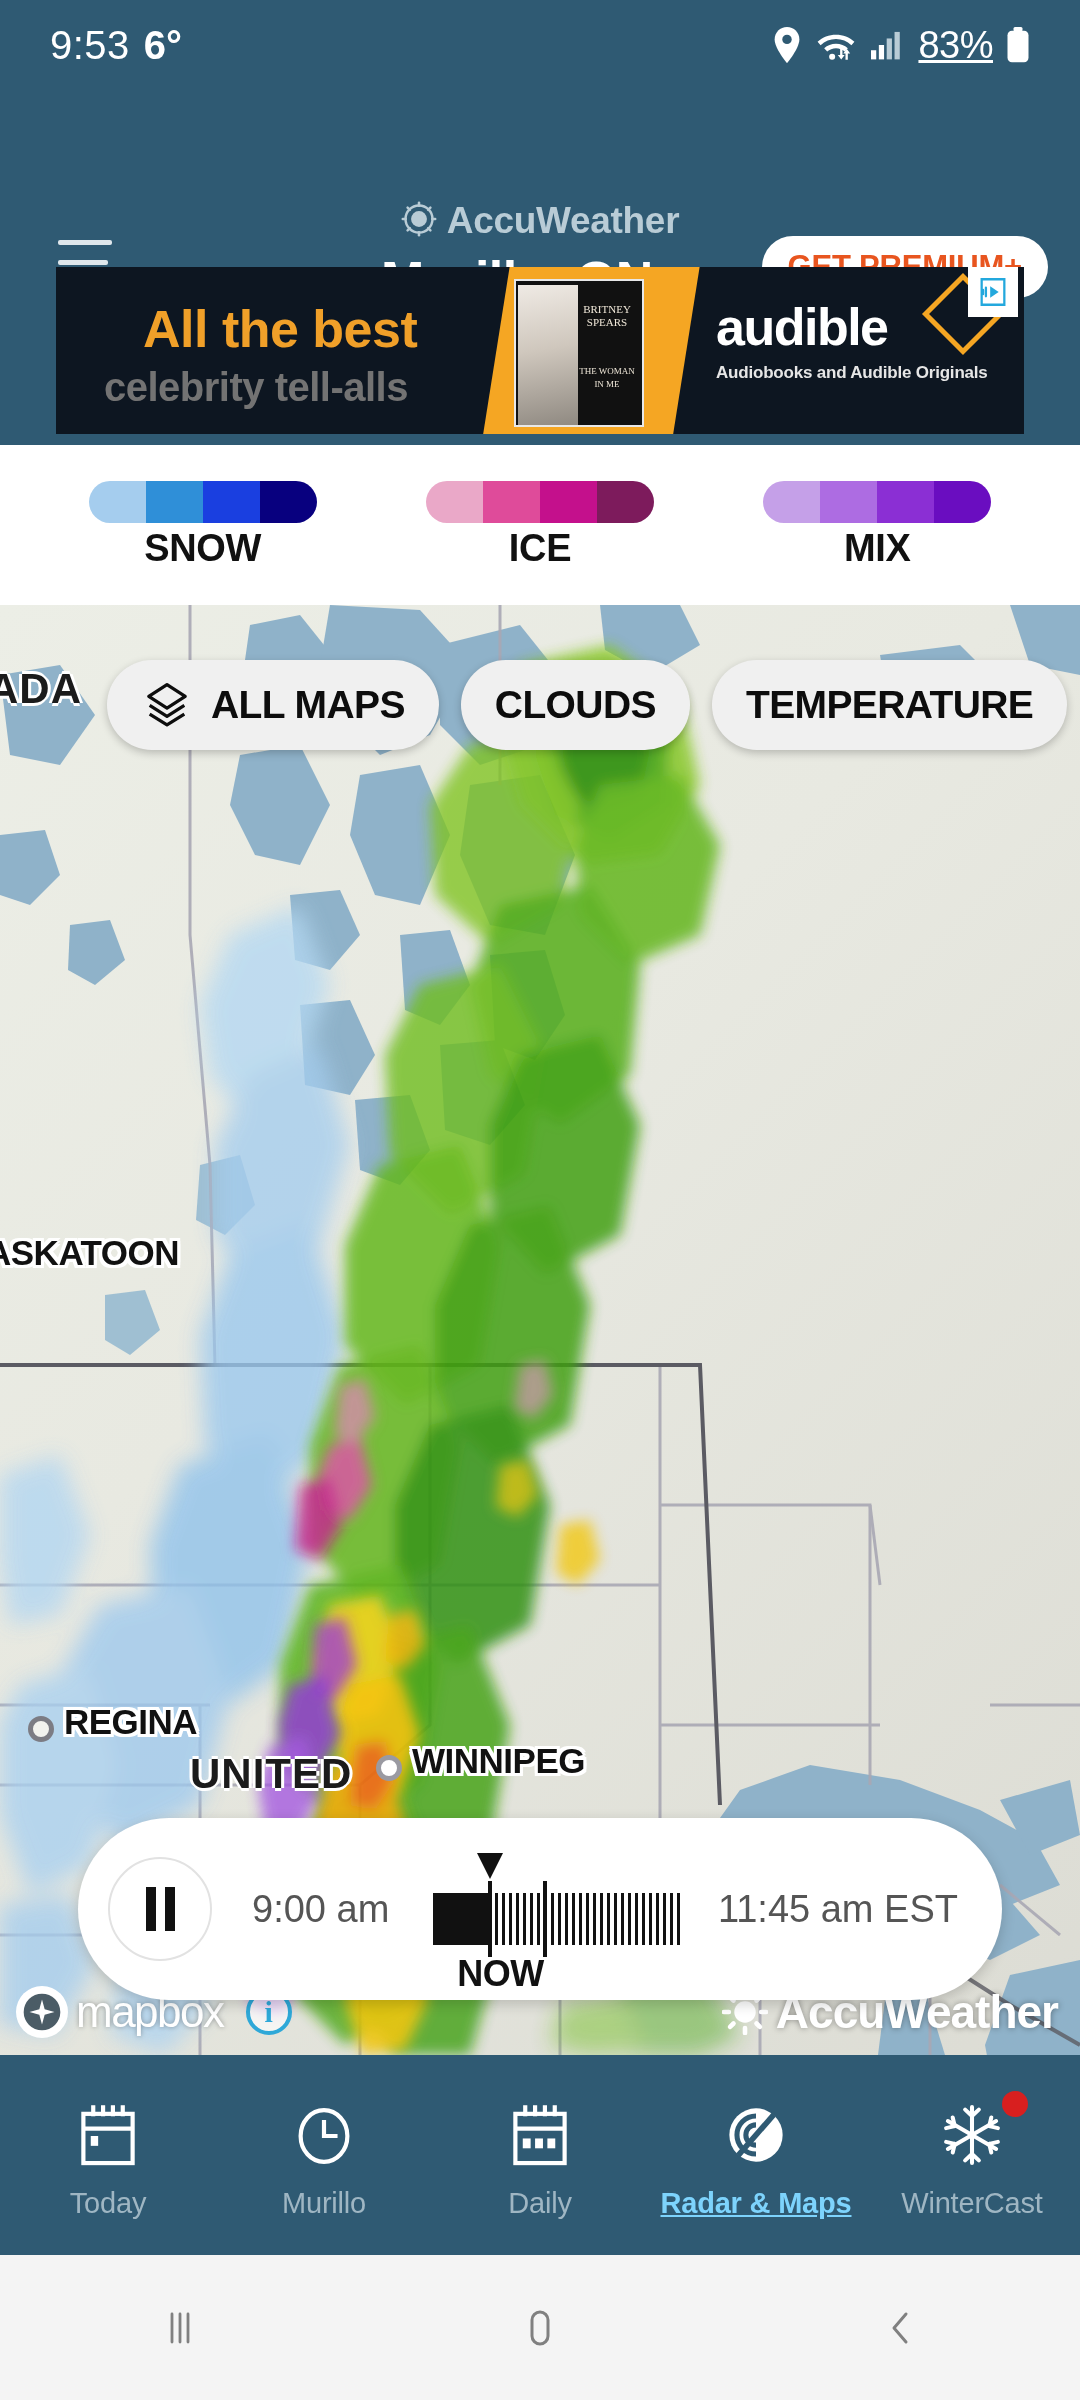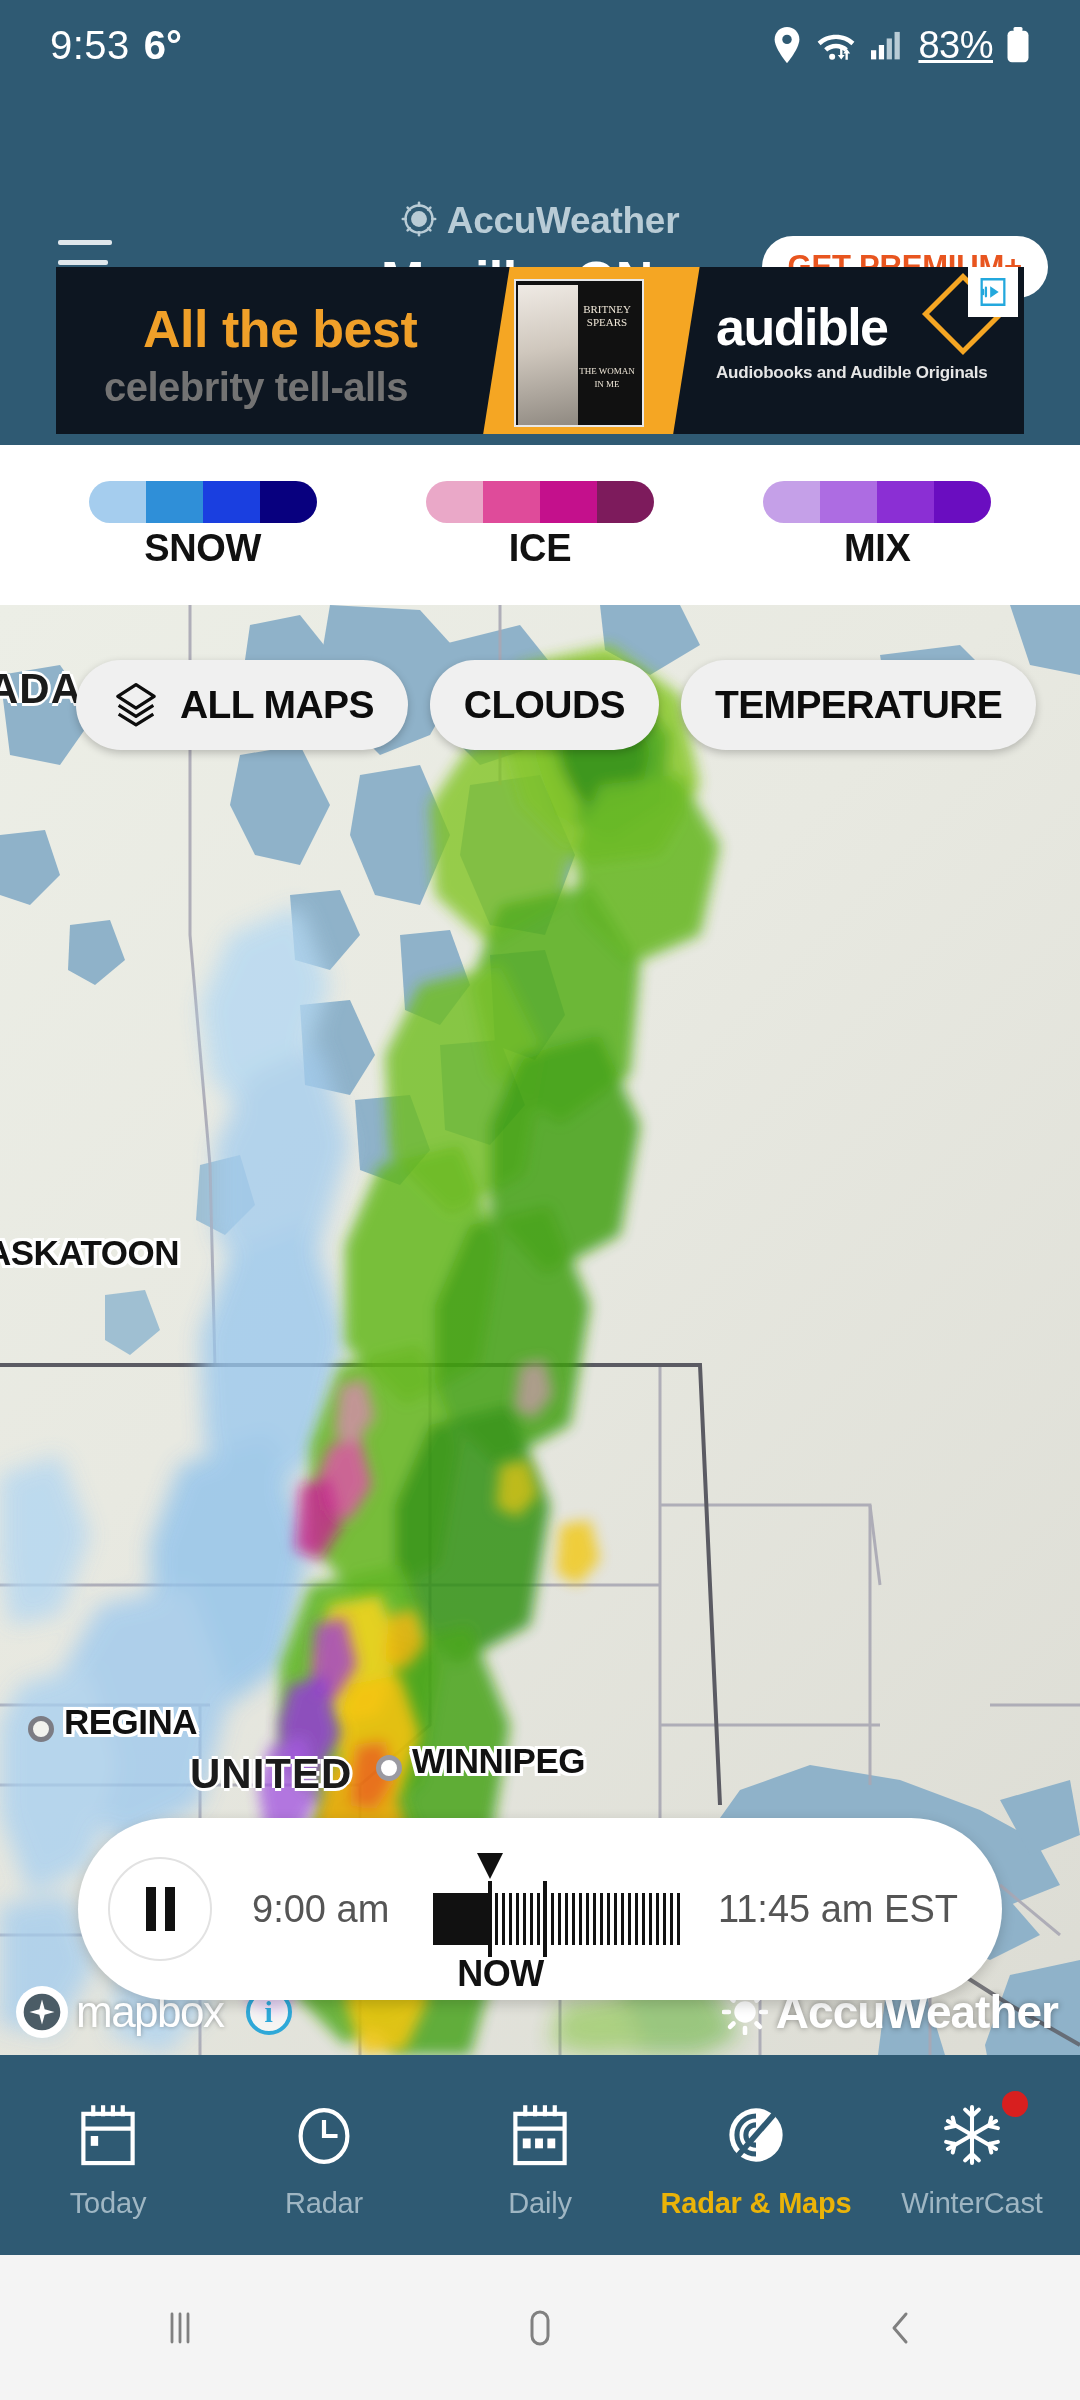--- a/index.html
+++ b/index.html
@@ -88,21 +88,21 @@
   .cityname { position:absolute; font-size:35px; font-weight:bold; color:#111;
     white-space:nowrap; letter-spacing:-.5px;
     text-shadow: -3px 0 #fff, 3px 0 #fff, 0 -3px #fff, 0 3px #fff,
                  -3px -3px #fff, 3px -3px #fff, -3px 3px #fff, 3px 3px #fff; }
   .countryname { position:absolute; font-size:42px; font-weight:bold; color:#1b1b1b;
     letter-spacing:1px; white-space:nowrap;
     text-shadow: -3px 0 #fff, 3px 0 #fff, 0 -3px #fff, 0 3px #fff; }
 
   
   .chips { position:absolute; left:0; top:55px; width:1080px; display:flex; gap:22px;
-    padding-left:76px; align-items:center; z-index:6; }
+    padding-left:107px; align-items:center; z-index:6; }
   .chip { background:#f0f0f0; border-radius:50px; height:90px; display:flex;
     align-items:center; gap:18px; padding:0 34px; box-shadow:0 3px 8px rgba(0,0,0,.22); }
   .chip span { font-size:39px; font-weight:600; color:#0d0d0d; letter-spacing:-.6px;
     white-space:nowrap; }
 
   
   .locmark { position:absolute; left:710px; top:1215px; width:100px; height:100px; z-index:5;}
   .locmark .halo { position:absolute; left:0; top:0; width:100px; height:100px;
     border-radius:50%; background:rgba(86,150,214,.35); }
   .locmark .ring { position:absolute; left:16px; top:16px; width:68px; height:68px;
@@ -147,21 +147,21 @@
   .aw-attr { display:flex; align-items:center; gap:8px; margin-left:auto; margin-right:22px; }
   .aw-attr span { font-size:46px; font-weight:600; color:#ffffff; letter-spacing:-1px;
     text-shadow:0 0 6px rgba(0,0,0,.4); }
 
   
   .bottomnav { position:absolute; left:0; top:2055px; width:1080px; height:200px;
     background:#2f5a73; display:flex; align-items:center; }
   .nav { flex:1; display:flex; flex-direction:column; align-items:center; gap:16px;
     position:relative; }
   .nav-label { font-size:29px; color:#9fb6c3; letter-spacing:-.2px; }
-  .nav.active .nav-label { color:#eab308; font-weight:bold; }
+  .nav.active .nav-label { color:#7dd3fc; font-weight:bold;text-decoration:underline; }
   .nav-ico { height:80px; display:flex; align-items:flex-end; justify-content:center; }
   .badge { position:absolute; width:26px; height:26px; border-radius:50%;
     background:#d81f1f; left:calc(50% + 30px); top:0px; }
 
   
   .sysnav { position:absolute; left:0; top:2255px; width:1080px; height:145px;
     background:#f4f4f4; display:flex; align-items:center; }
   .sysbtn { flex:1; display:flex; align-items:center; justify-content:center; }
 </style>
 </head>
@@ -561,21 +561,21 @@
       <div class="nav-label">Today</div>
     </div>
 
     <div class="nav">
       <div class="nav-ico">
         <svg width="64" height="70" viewBox="0 0 26 28" fill="none" stroke="#ffffff" stroke-width="1.7">
           <ellipse cx="13" cy="14" rx="9.5" ry="10.5"></ellipse>
           <path d="M13 7.5 L13 14 L18.5 14"></path>
         </svg>
       </div>
-      <div class="nav-label">Radar</div>
+      <div class="nav-label">Murillo</div>
     </div>
 
     <div class="nav">
       <div class="nav-ico">
         <svg width="64" height="70" viewBox="0 0 26 28" fill="none" stroke="#ffffff" stroke-width="1.7">
           <rect x="3" y="5" width="20" height="20"></rect>
           <line x1="3" y1="11" x2="23" y2="11"></line>
           <line x1="7" y1="1.5" x2="7" y2="6"></line>
             <line x1="11" y1="1.5" x2="11" y2="6"></line>
           <line x1="15" y1="1.5" x2="15" y2="6"></line>

